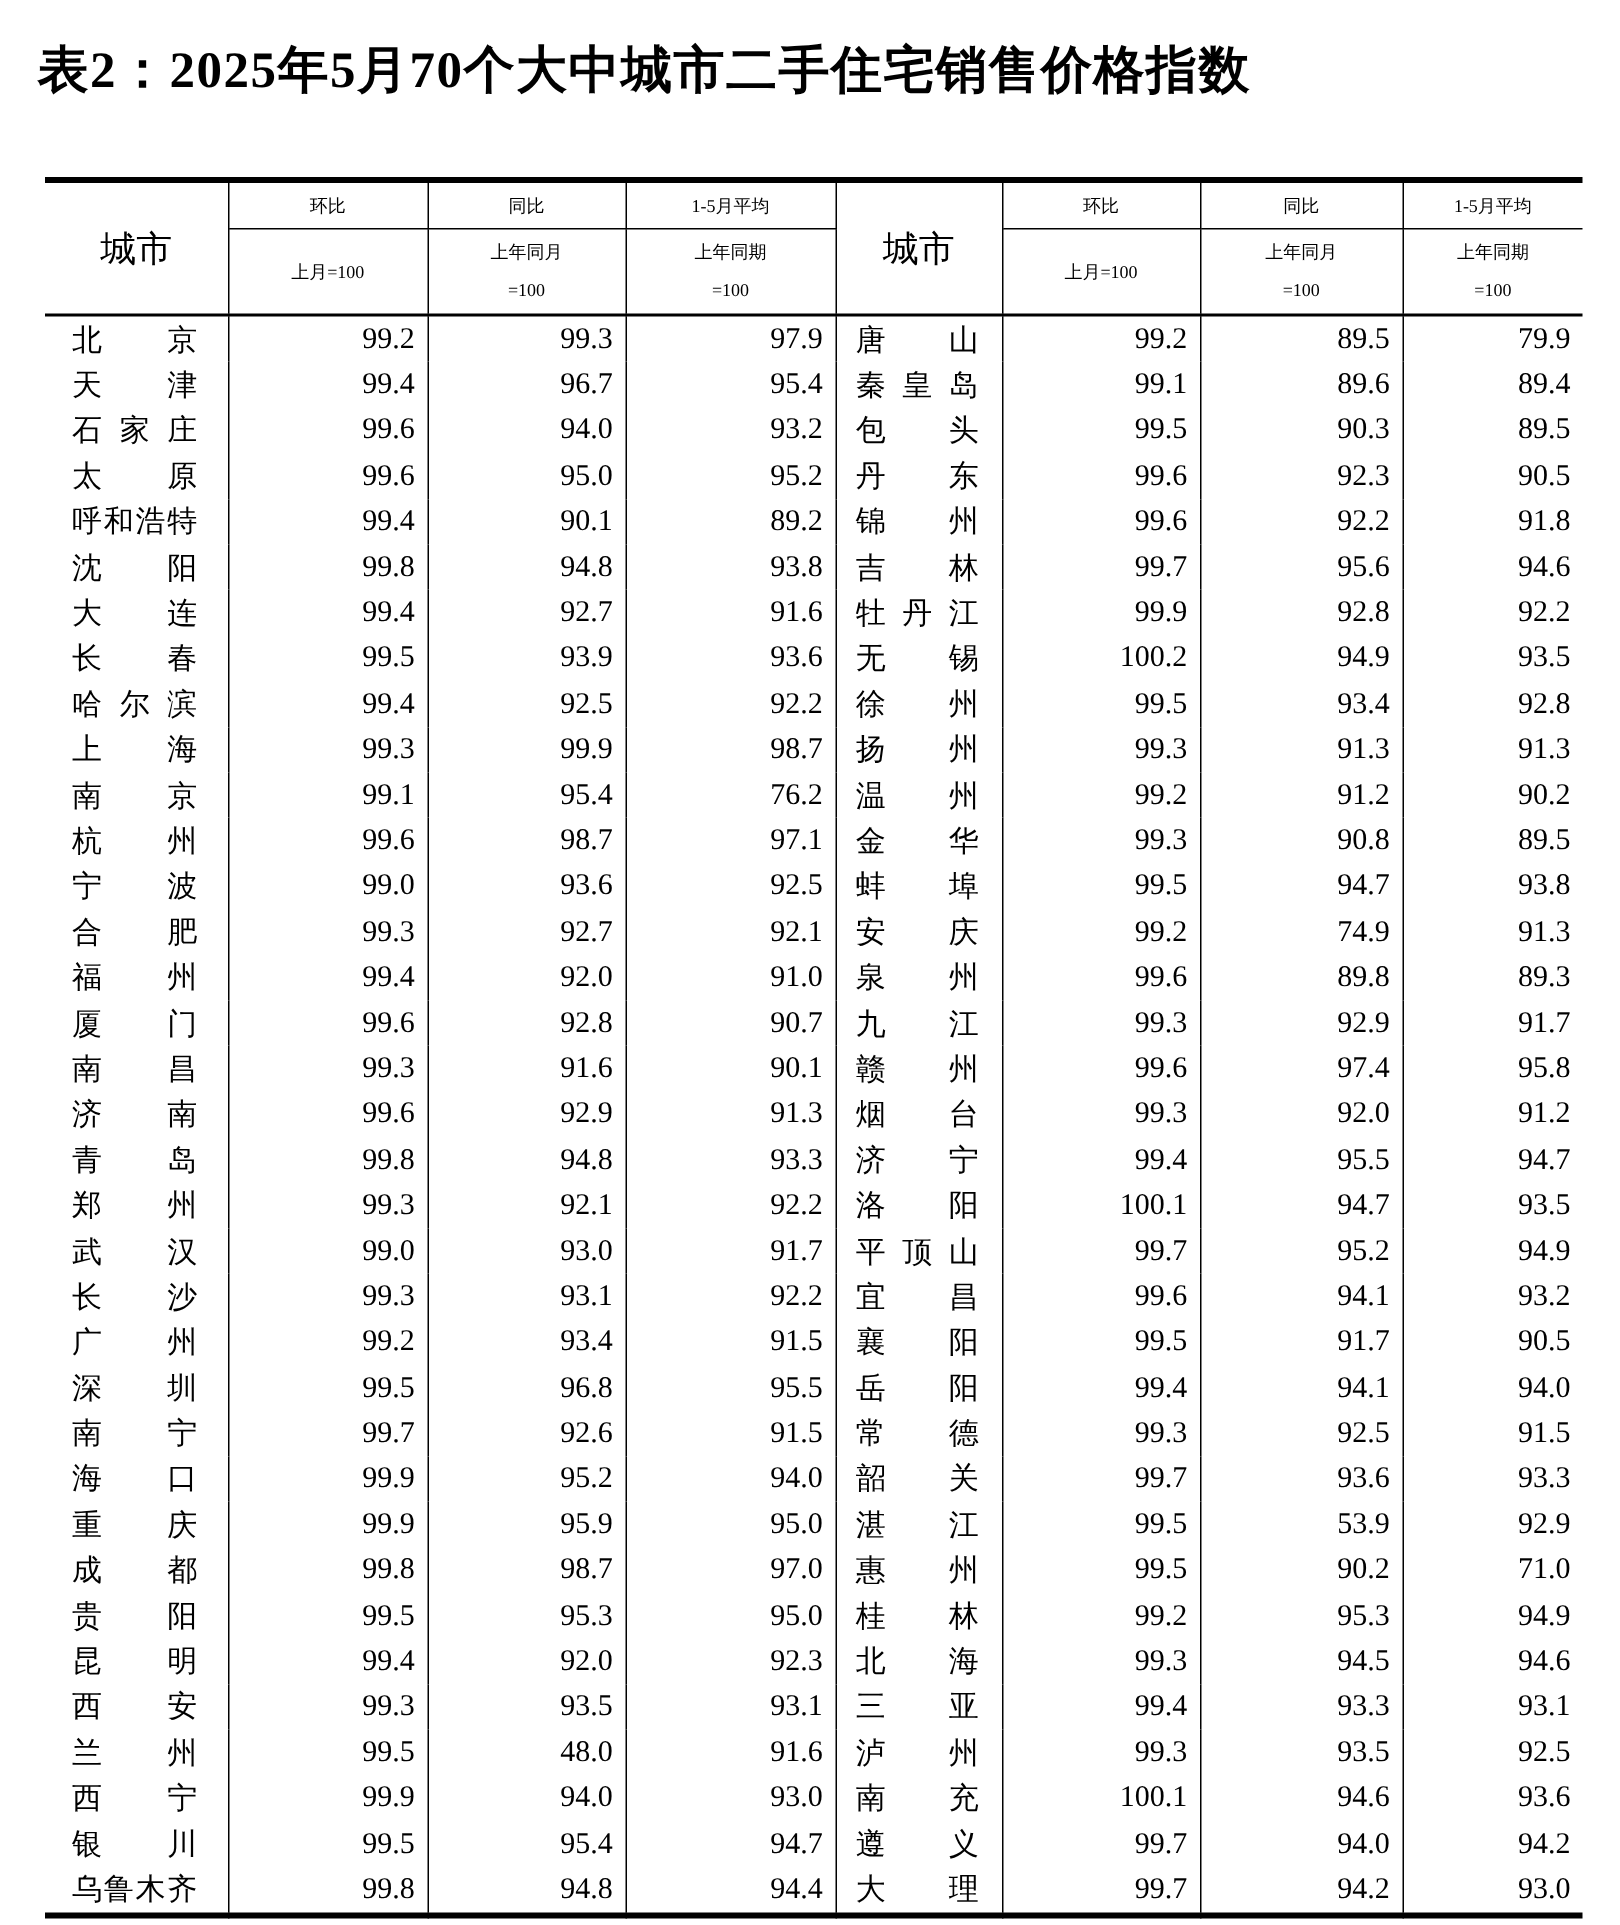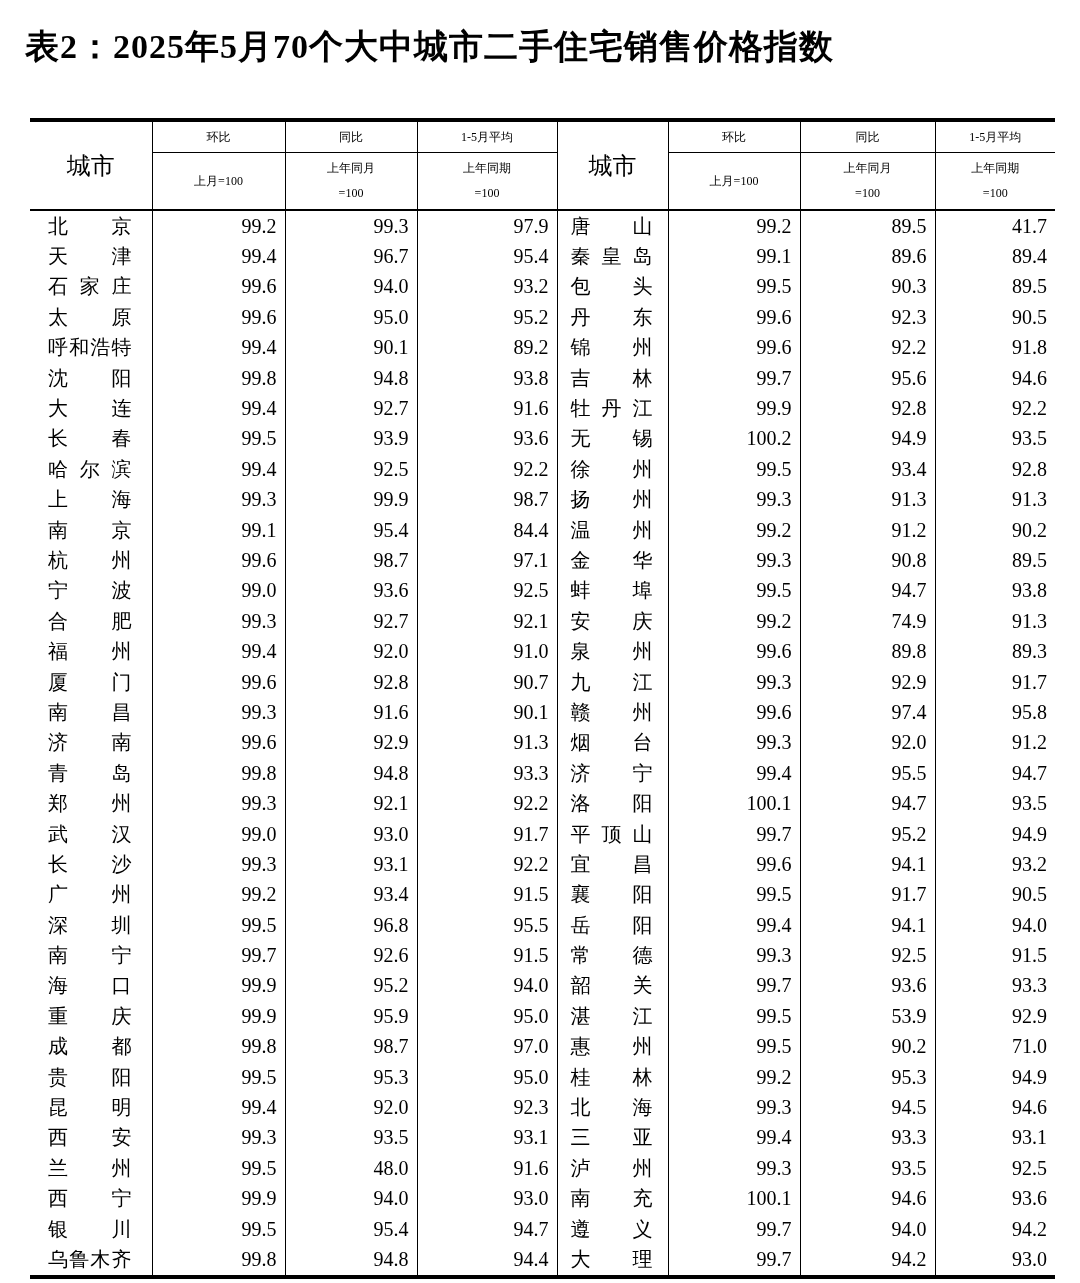--- a/index.html
+++ b/index.html
@@ -105,21 +105,21 @@
           <td class="num vr">99.3</td>
           <td class="num vr">97.9</td>
           <td class="city r vr">
             <span class="city-inner">
               <span>唐</span>
               <span>山</span>
             </span>
           </td>
           <td class="num vr">99.2</td>
           <td class="num vr">89.5</td>
-          <td class="num">41.7</td>
+          <td class="num">79.9</td>
         </tr>
         <tr>
           <td class="city vr">
             <span class="city-inner">
               <span>天</span>
               <span>津</span>
             </span>
           </td>
           <td class="num vr">99.4</td>
           <td class="num vr">96.7</td>
@@ -302,21 +302,21 @@
         </tr>
         <tr>
           <td class="city vr">
             <span class="city-inner">
               <span>南</span>
               <span>京</span>
             </span>
           </td>
           <td class="num vr">99.1</td>
           <td class="num vr">95.4</td>
-          <td class="num vr">84.4</td>
+          <td class="num vr">76.2</td>
           <td class="city r vr">
             <span class="city-inner">
               <span>温</span>
               <span>州</span>
             </span>
           </td>
           <td class="num vr">99.2</td>
           <td class="num vr">91.2</td>
           <td class="num">90.2</td>
         </tr>

